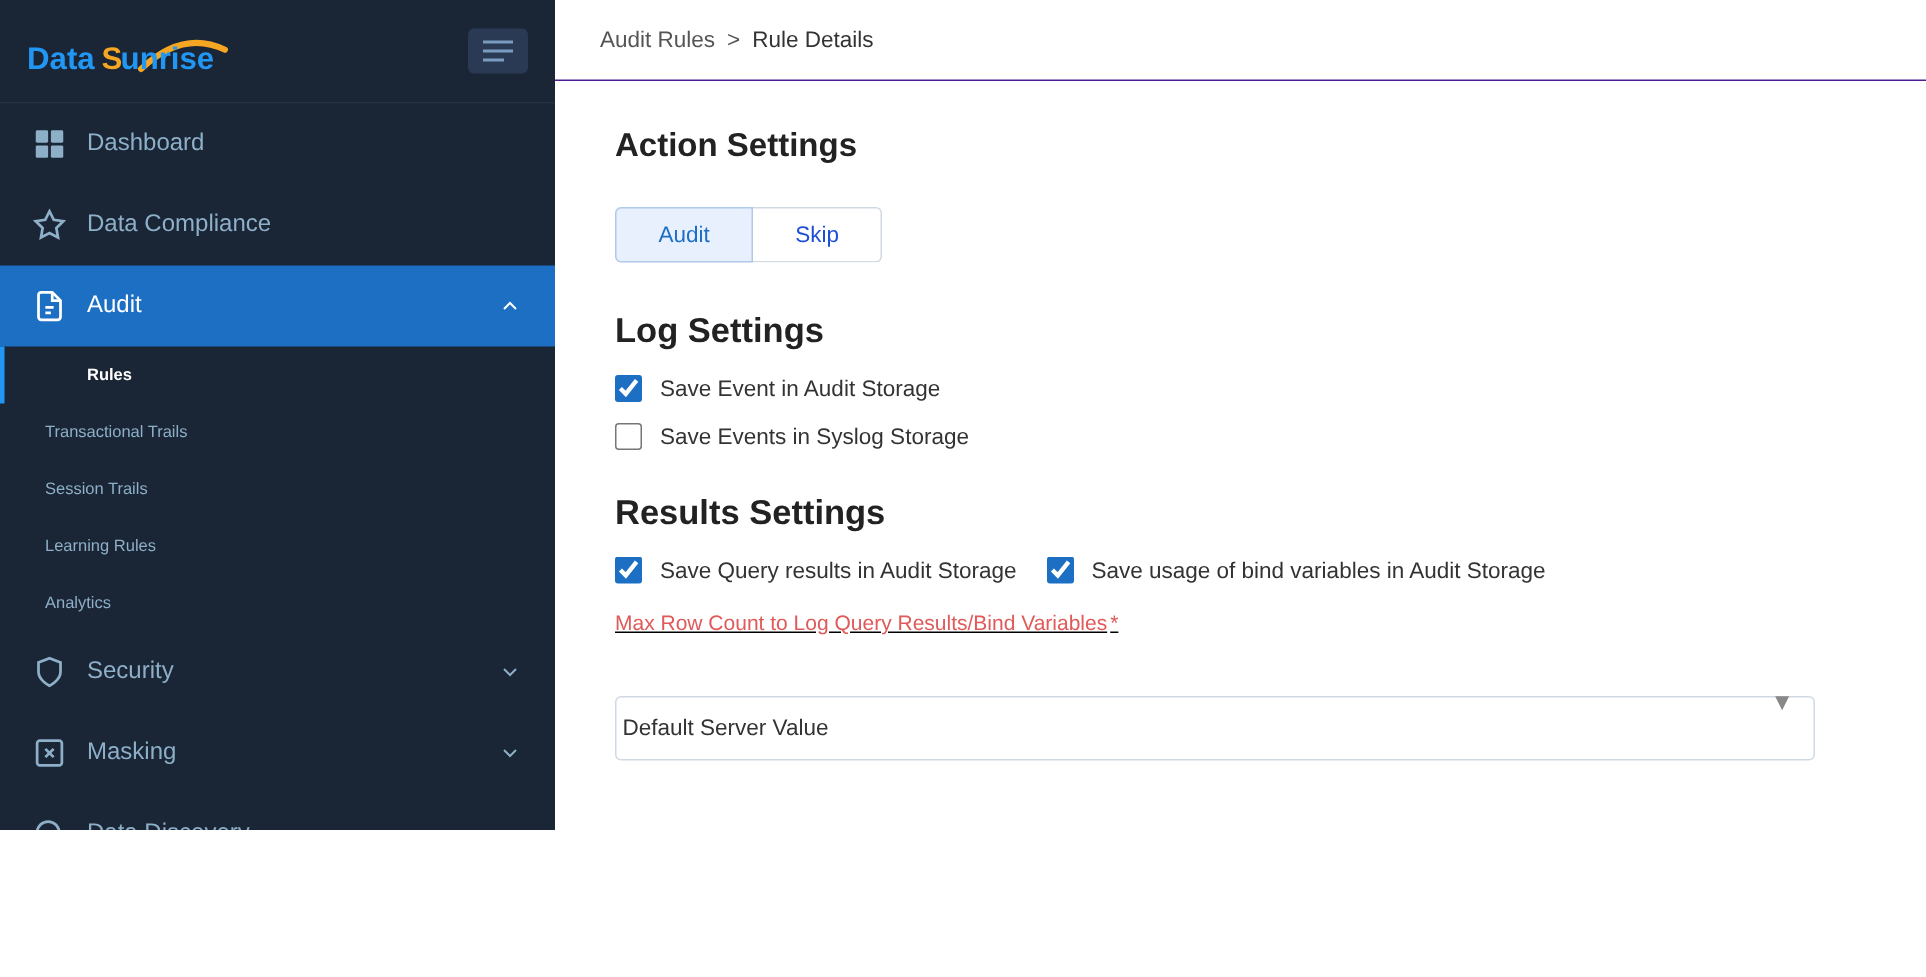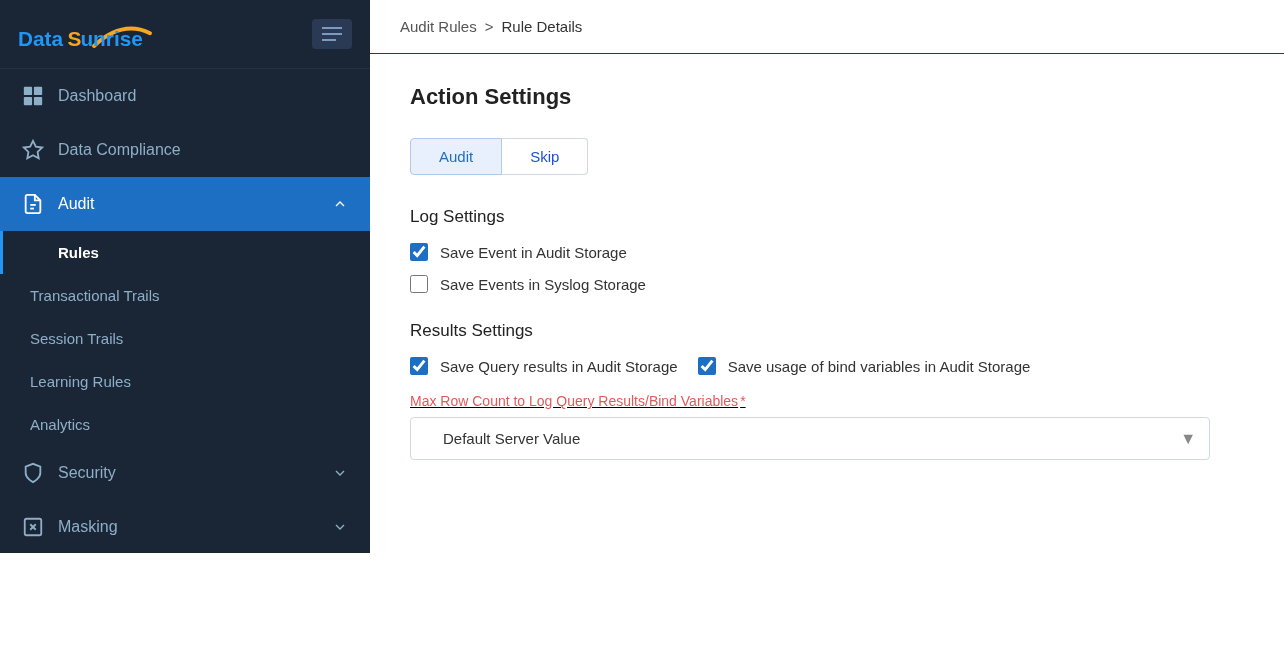--- a/index.html
+++ b/index.html
@@ -57,21 +57,21 @@
     }
     .nav-item .nav-icon { width: 22px; height: 22px; flex-shrink: 0; }
     .nav-item .chevron { margin-left: auto; }
 
     .sub-item {
       display: flex;
       align-items: center;
       padding: 13px 22px 13px 30px;
       color: #8dafc8;
       cursor: pointer;
-      font-size: 15px;
+      font-size: 11px;
     }
     .sub-item.active { color: #fff; font-weight: 700; border-left: 3px solid #2196f3; padding-left: 55px; }
 
     
     .main {
       flex: 1;
       display: flex;
       flex-direction: column;
       background: #fff;
       overflow-y: auto;
@@ -120,22 +120,22 @@
     .action-tab.selected {
       background: #e8f0fe;
       color: #1d6fc4;
       border-color: #b0c8ea;
     }
 
     .settings-group {
       margin-bottom: 28px;
     }
     .settings-group-title {
-      font-size: 17px;
-      font-weight: 400;
+      font-size: 23px;
+      font-weight: 700;
       color: #222;
       margin-bottom: 16px;
     }
 
     .checkbox-row {
       display: flex;
       align-items: center;
       gap: 12px;
       margin-bottom: 14px;
       font-size: 15px;
@@ -163,28 +163,29 @@
     .field-label span { color: #e05a5a; }
     .field-label-text { color: #555; }
 
     .select-wrapper {
       position: relative;
       width: 100%;
       max-width: 800px;
     }
     .select-field {
       width: 100%;
-      padding: 12px 32px;
+      padding: 12px 4px;
       border: 1px solid #d0d9e3;
       border-radius: 4px;
       font-size: 15px;
       color: #333;
       background: #fff;
       appearance: none;
       cursor: pointer;
+      margin-top: 33px;
     }
     .select-chevron {
       position: absolute;
       right: 14px;
       top: 50%;
       transform: translateY(-50%);
       pointer-events: none;
       color: #888;
       font-size: 16px;
     }

